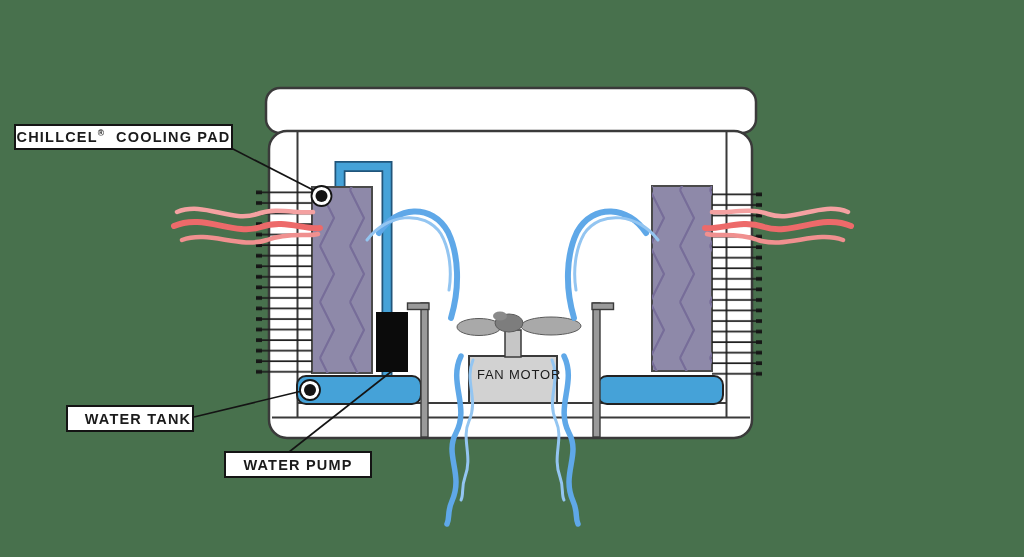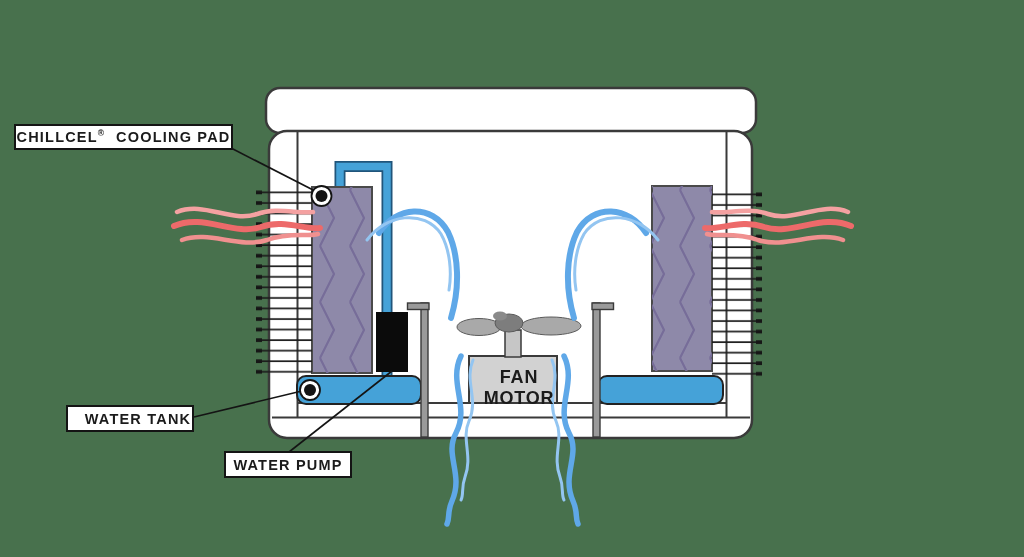--- a/index.html
+++ b/index.html
@@ -31,22 +31,22 @@
     font-size:8.5px;
     transform:translateY(-4px);
     letter-spacing:0;
   }
   .callout-label .rest{margin-left:12px;}
   .fan-motor-text{
     position:absolute;
     left:469px;top:367px;width:100px;
     text-align:center;
     color:var(--ink,#1b1b1b);
-    font-weight:bold;
-    font-size:18px;
+    font-weight:normal;
+    font-size:13px;
     letter-spacing:0.8px;
     z-index:4;
   }
 </style>
 </head>
 <body>
 
 <div class="stage">
 
 <svg class="diagram" width="1024" height="557" viewBox="0 0 1024 557">
@@ -151,17 +151,17 @@
 </svg>
 
 <div class="callout-label" style="left:14px;top:124px;width:219px;height:26px;">
   <span>CHILLCEL</span>
       <span class="reg">®</span>
       <span class="rest">COOLING PAD</span>
 </div>
 
 <div class="callout-label" style="left:66px;top:405px;width:128px;height:27px;padding-left:16px;">WATER TANK</div>
 
-<div class="callout-label" style="left:224px;top:451px;width:128px;height:27px;">WATER PUMP</div>
+<div class="callout-label" style="left:224px;top:451px;width:148px;height:27px;">WATER PUMP</div>
 
 <div class="fan-motor-text">FAN MOTOR</div>
 
 </div>
 
 </body></html>

